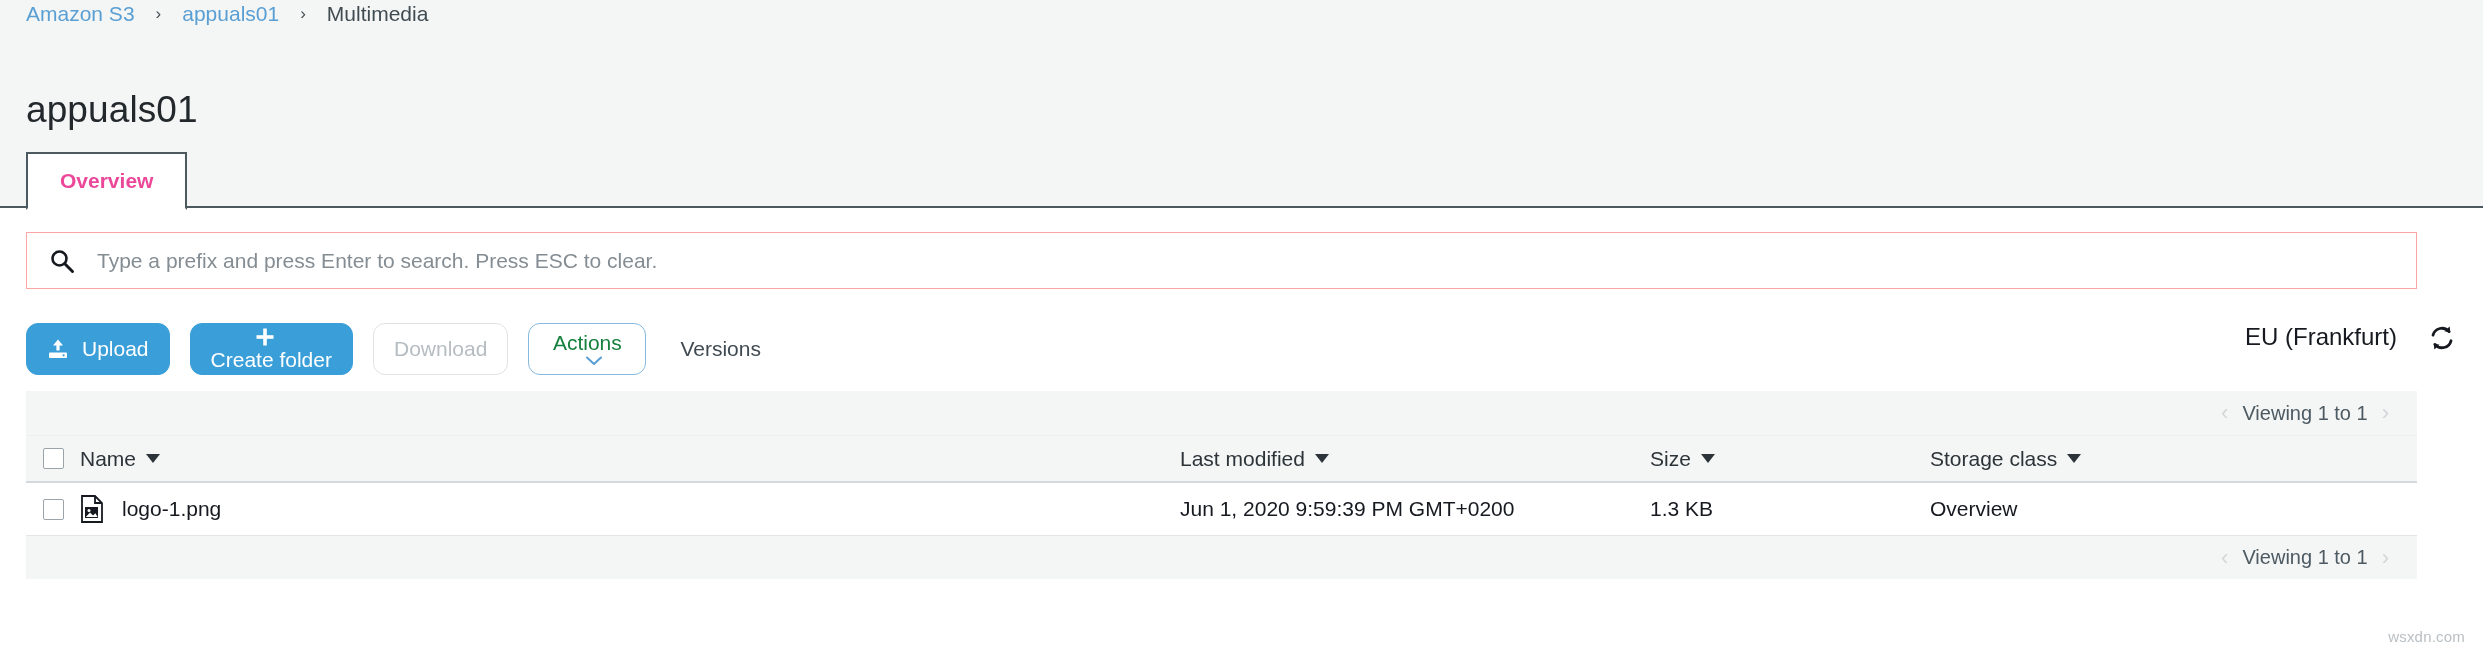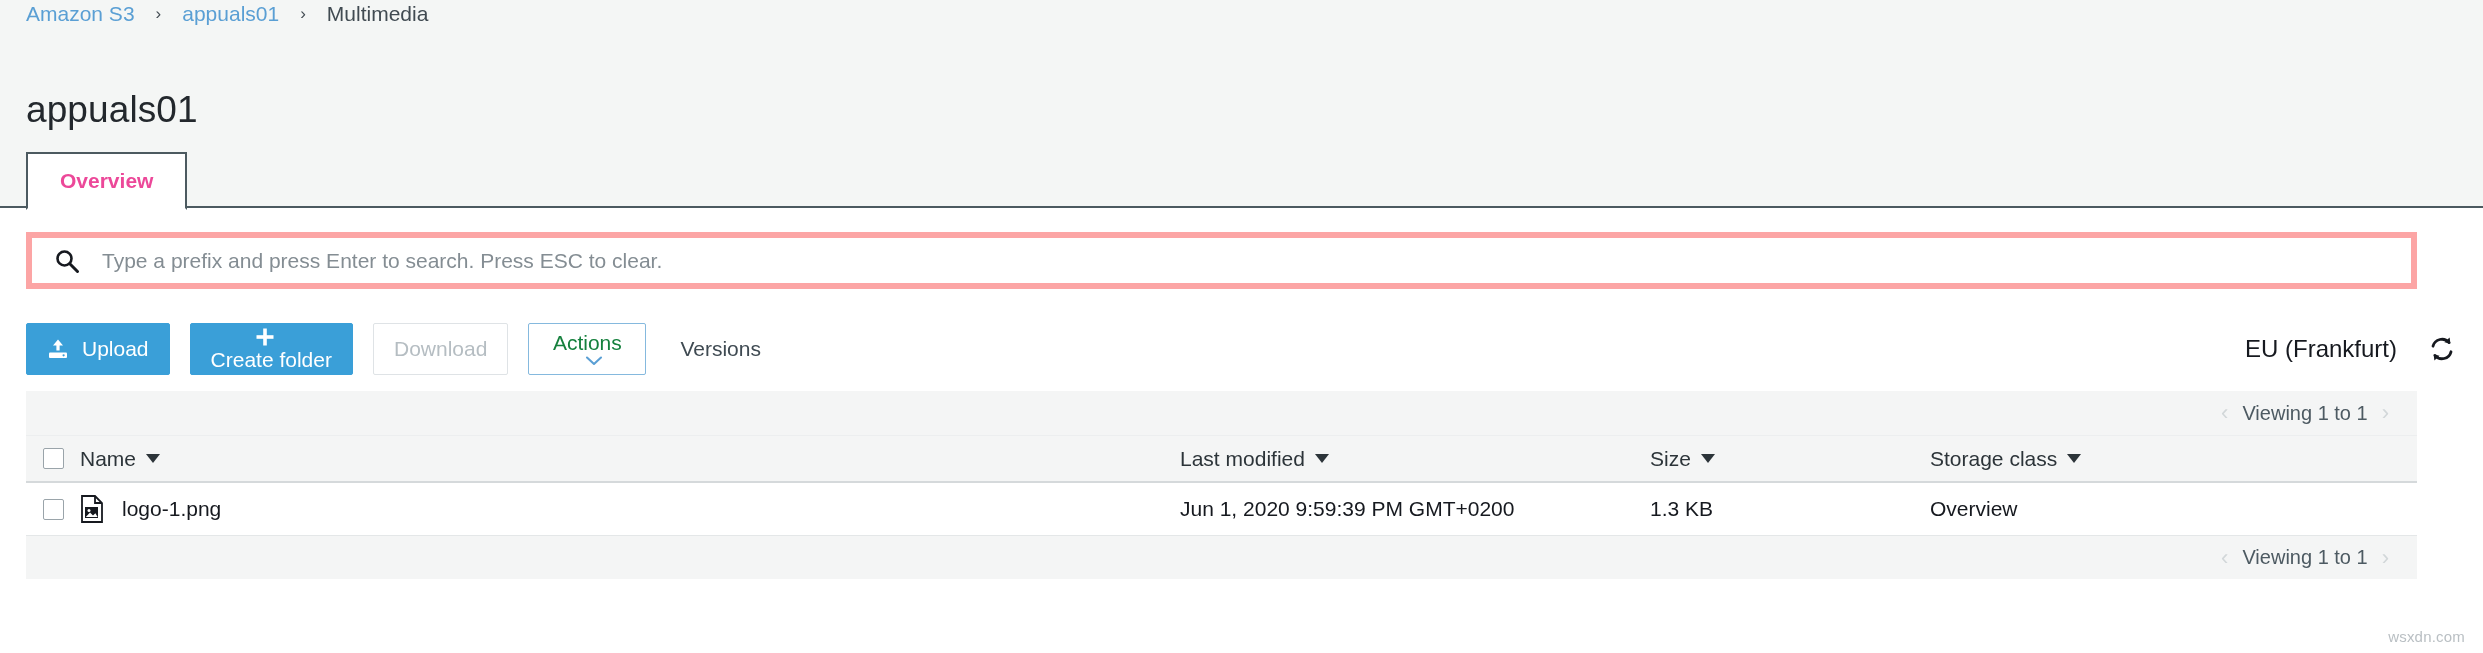--- a/index.html
+++ b/index.html
@@ -100,21 +100,21 @@
     margin-bottom: -2px;
   }
 
   
   .search-wrap {
     position: absolute;
     left: 26px;
     top: 232px;
     width: 2391px;
     height: 57px;
-    border: 6px solid #fca5a5;
+    border: 1px solid #fca5a5;
     background: #ffffff;
     box-sizing: border-box;
     display: flex;
     align-items: center;
   }
   .search-icon {
     width: 26px;
     height: 26px;
     margin-left: 22px;
     margin-right: 22px;
@@ -146,21 +146,21 @@
     height: 52px;
   }
   .btn {
     height: 52px;
     box-sizing: border-box;
     display: inline-flex;
     align-items: center;
     justify-content: center;
     font-size: 21px;
     font-family: "Liberation Sans", sans-serif;
-    border-radius: 2px;
+    border-radius: 12px;
     cursor: pointer;
     white-space: nowrap;
     padding: 0 20px;
   }
   .btn-primary {
     background: #3a9fd8;
     color: #ffffff;
     border: 1px solid #3a9fd8;
     min-width: 118px;
   }
@@ -219,21 +219,21 @@
     line-height: 0;
   }
 
   
   .region-wrap {
     position: absolute;
     right: 26px;
     top: 323px;
     height: 52px;
     display: flex;
-    align-items: center;
+    align-items: flex-start;
   }
   .region-label {
     font-size: 24px;
     color: #16191f;
     white-space: nowrap;
   }
   .refresh-btn {
     margin-left: 30px;
     width: 30px;
     height: 30px;

